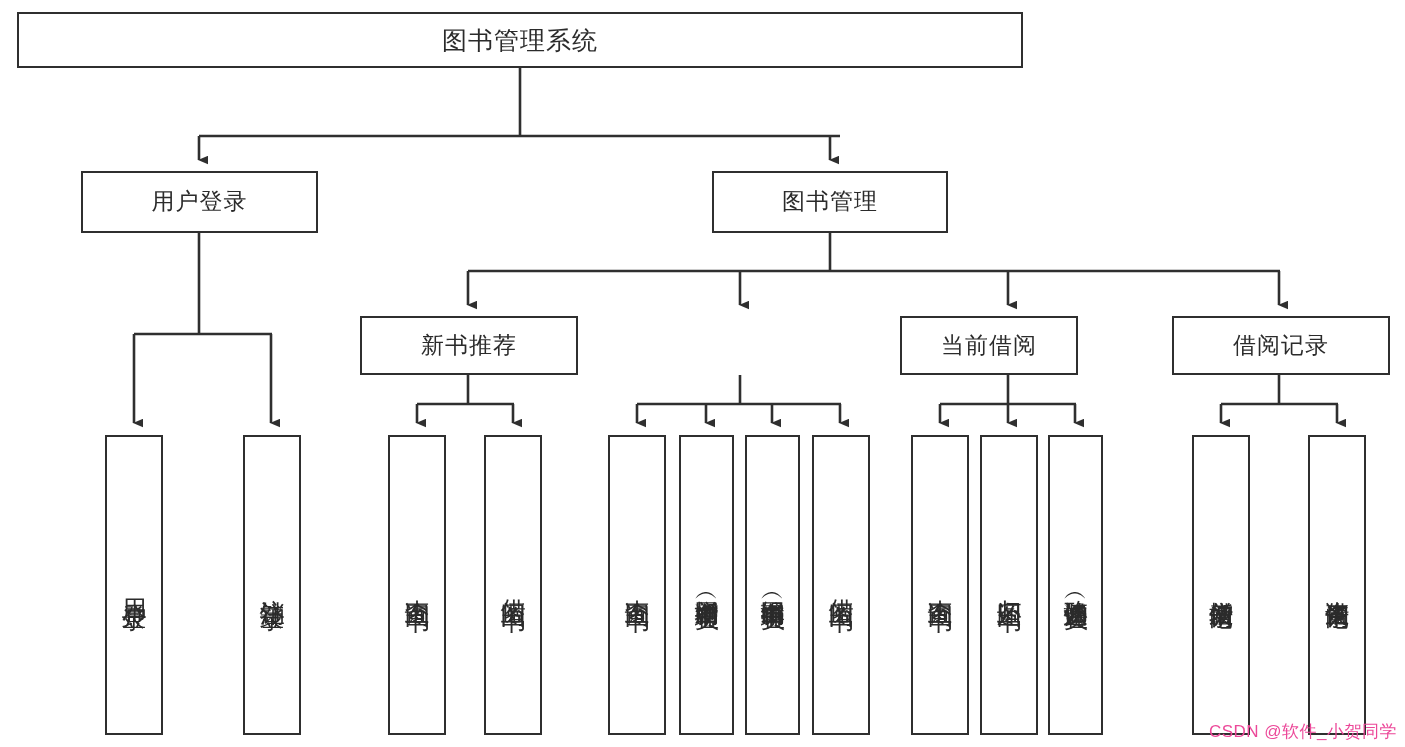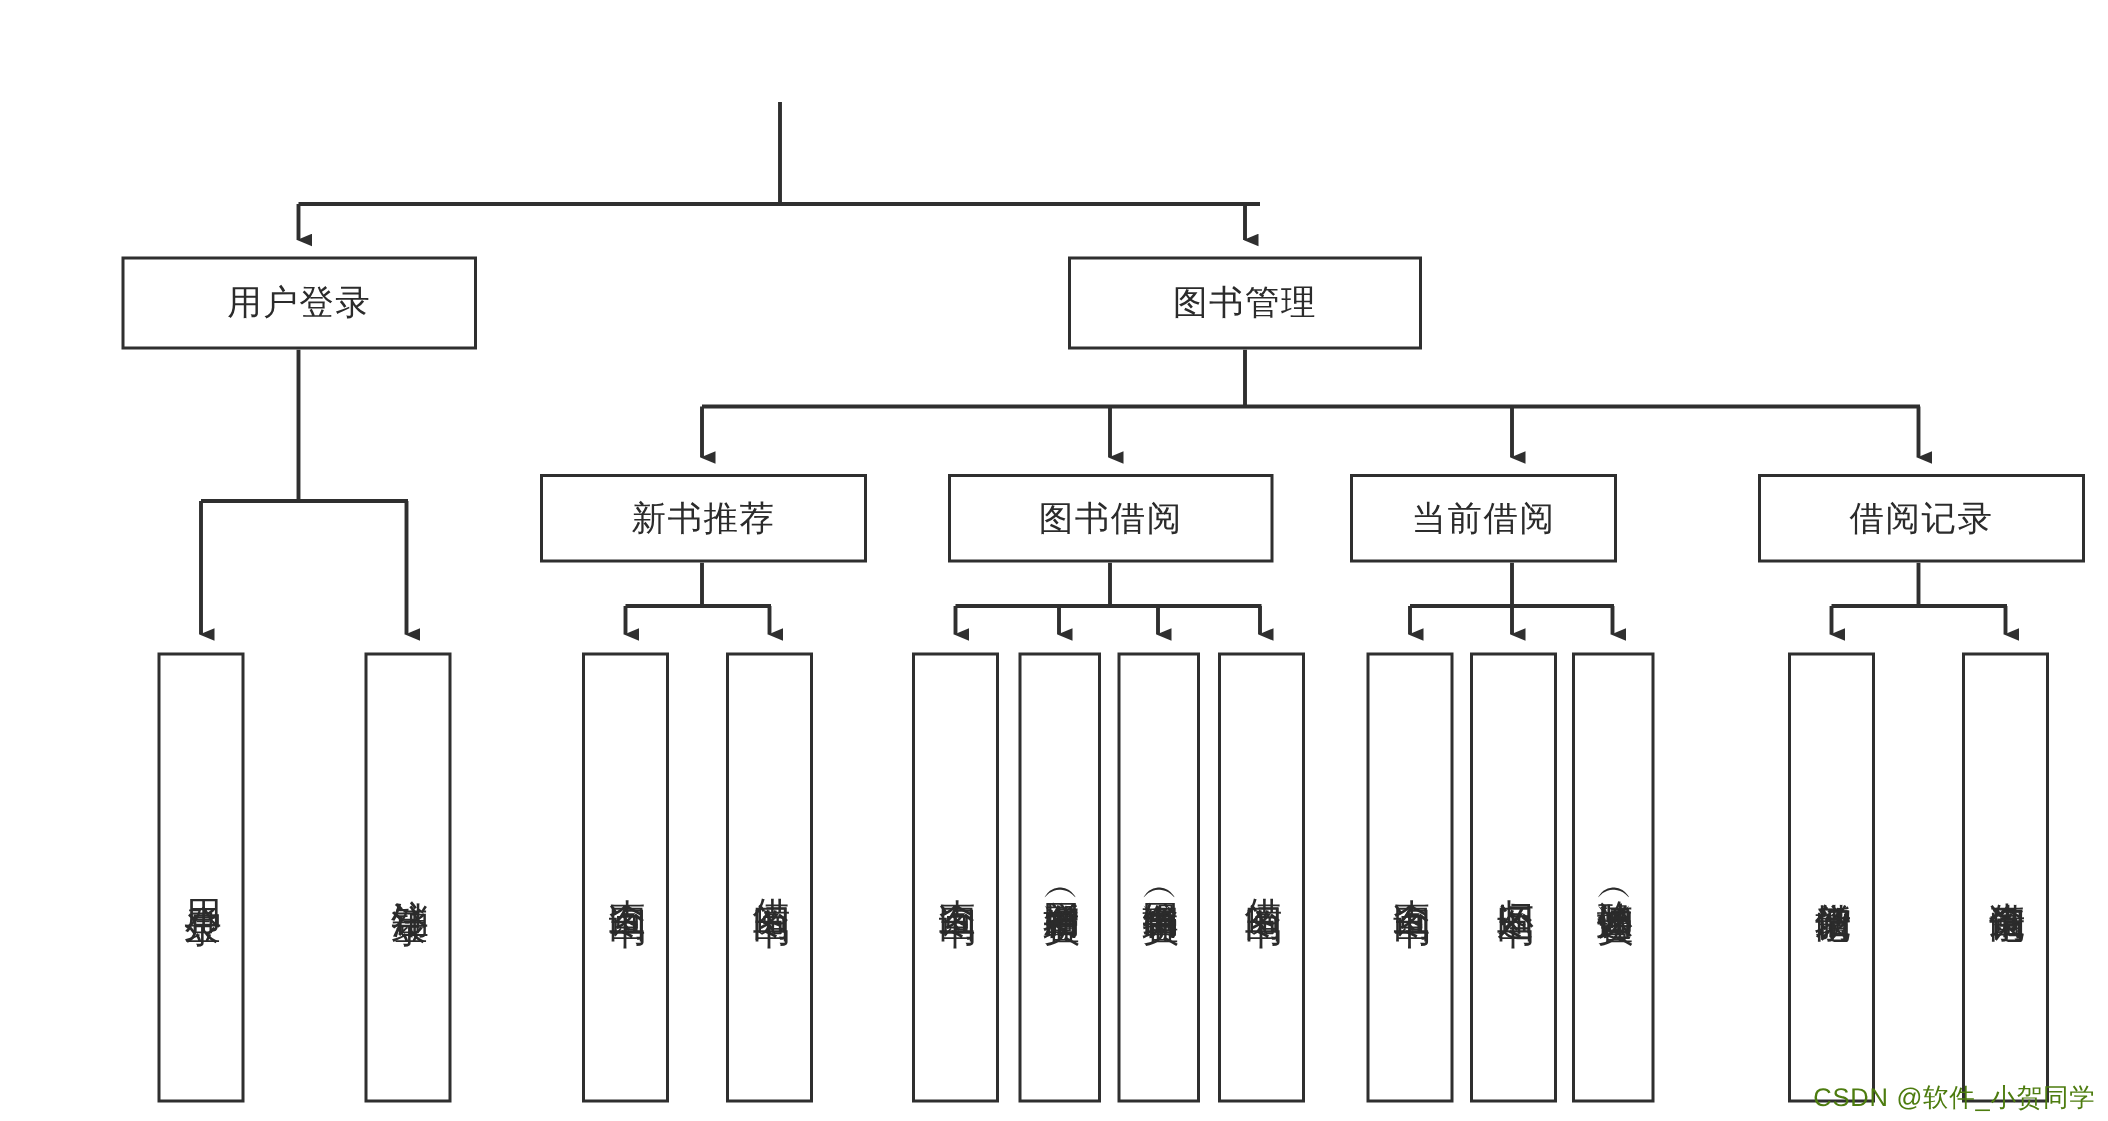--- a/index.html
+++ b/index.html
@@ -60,21 +60,21 @@
   }
   #title-node .node-label {
     font-size: 25px;
     letter-spacing: 1px;
   }
   .watermark {
     position: absolute;
     right: 8px;
     bottom: 4px;
     font-size: 17px;
-    color: #4d7c0f;
+    color: #ec4899;
     letter-spacing: 0.5px;
     white-space: nowrap;
     user-select: none;
   }
 </style>
 </head>
 <body>
 
 <div id="diagram-root">
 
@@ -121,34 +121,34 @@
       <path d="M1008,404 L1008,423" marker-end="url(#arrowhead)"></path>
       <path d="M1075,404 L1075,423" marker-end="url(#arrowhead)"></path>
 
       <path d="M1279,375 L1279,404"></path>
       <path d="M1221,404 L1338,404"></path>
       <path d="M1221,404 L1221,423" marker-end="url(#arrowhead)"></path>
       <path d="M1337,404 L1337,423" marker-end="url(#arrowhead)"></path>
     </g>
   </svg>
 
+  <div class="node horiz" id="title-node" style="left:17px;top:12px;width:1006px;height:56px;">
+    <span class="node-label">图书管理系统</span>
+  </div>
 
   <div class="node horiz" style="left:81px;top:171px;width:237px;height:62px;">
     <span class="node-label">用户登录</span>
   </div>
   <div class="node horiz" style="left:712px;top:171px;width:236px;height:62px;">
     <span class="node-label">图书管理</span>
   </div>
 
   <div class="node horiz" style="left:360px;top:316px;width:218px;height:59px;text-align:center;">
     <span class="node-label">新书推荐</span>
   </div>
-  <div class="node horiz" style="left:632px;top:316px;width:217px;height:59px;">
-    <span class="node-label">图书借阅</span>
-  </div>
   <div class="node horiz" style="left:900px;top:316px;width:178px;height:59px;">
     <span class="node-label">当前借阅</span>
   </div>
   <div class="node horiz" style="left:1172px;top:316px;width:218px;height:59px;">
     <span class="node-label">借阅记录</span>
   </div>
 
   <div class="node vert" style="left:105px;top:435px;width:58px;height:300px;">
     <span class="node-label">用户登录</span>
   </div>

